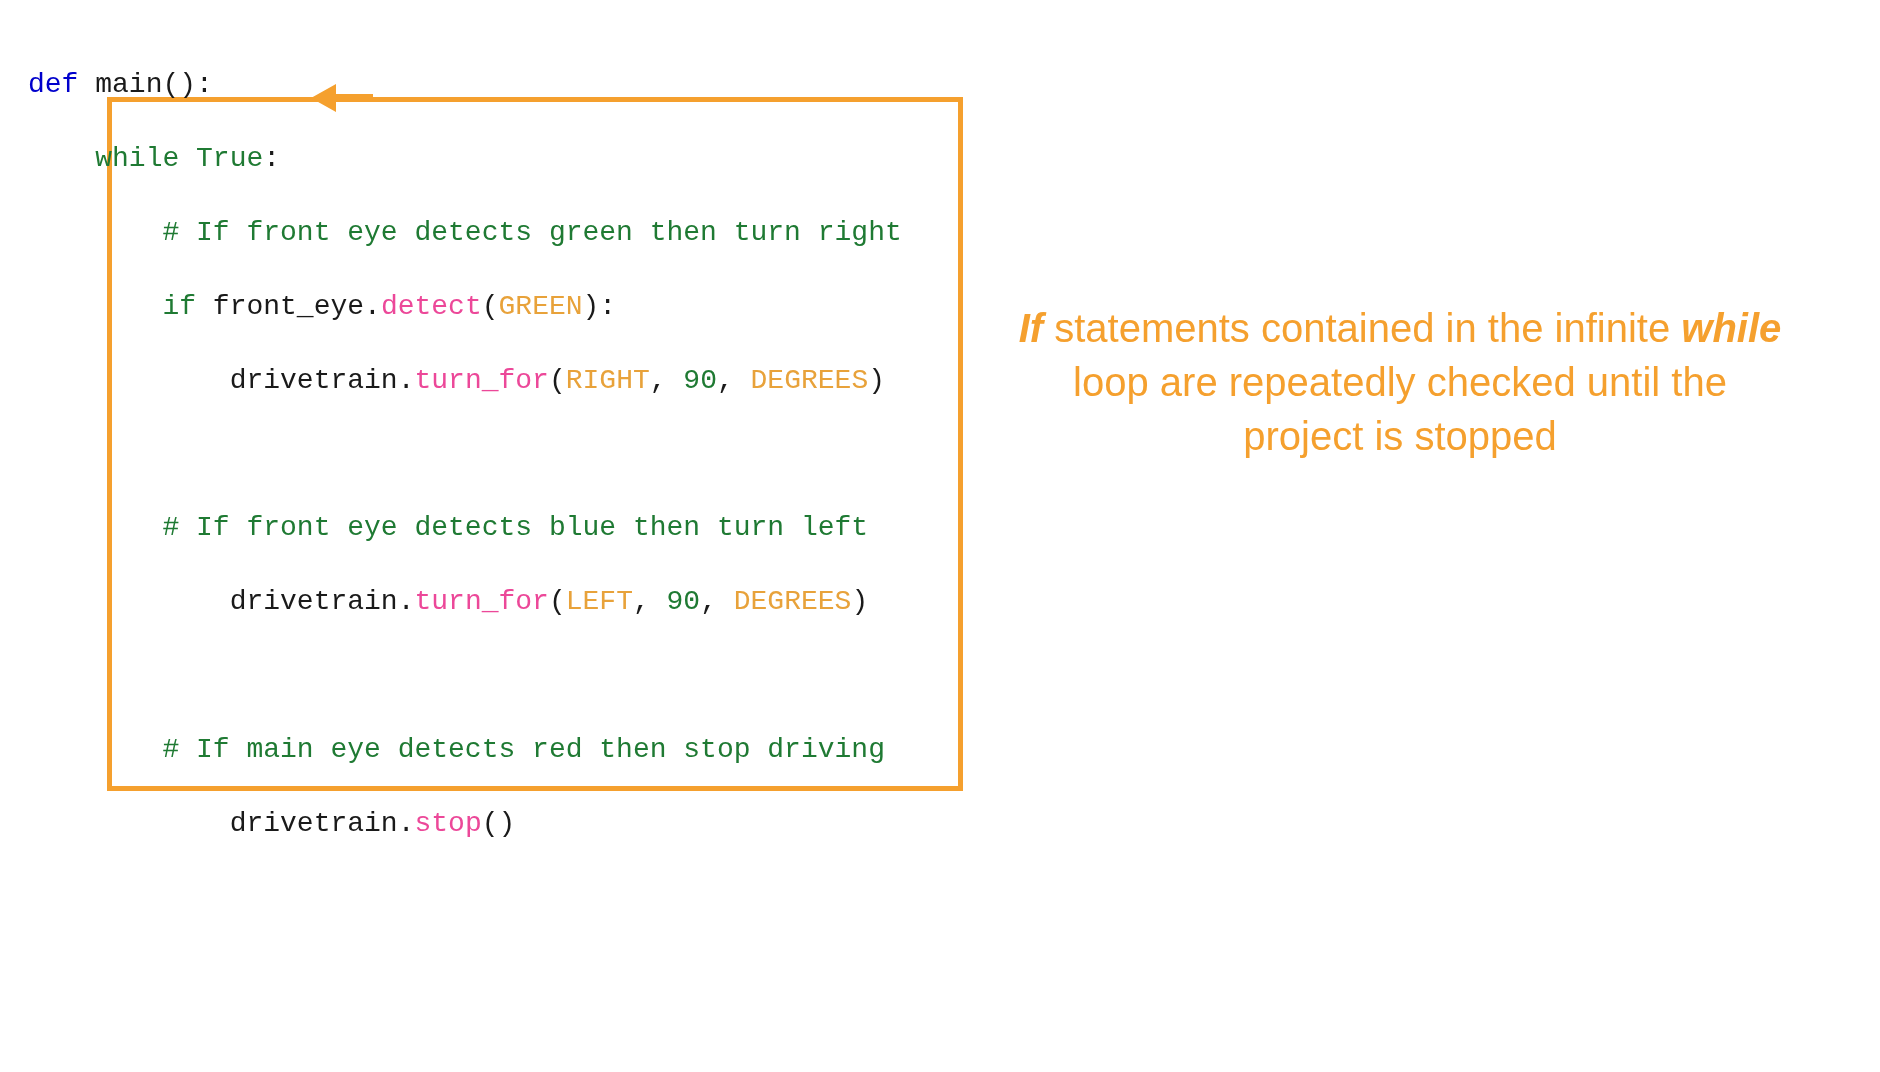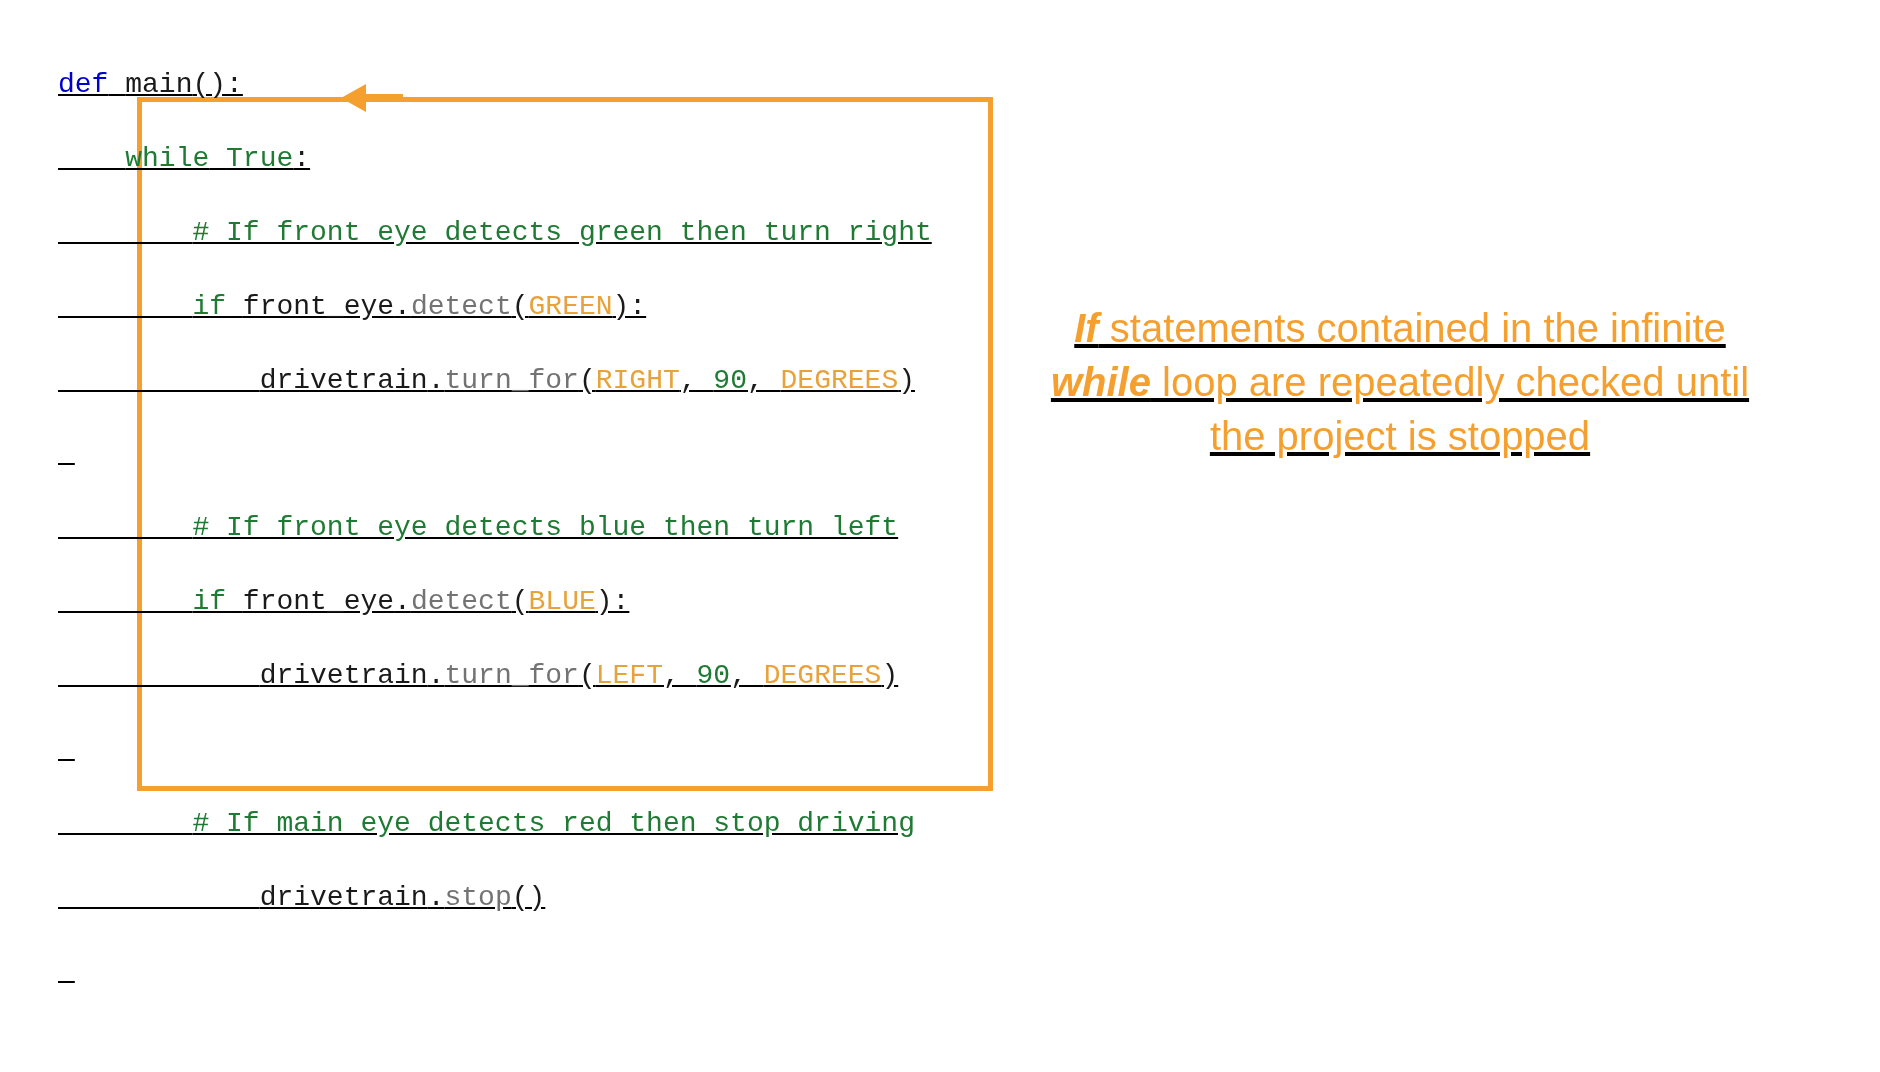--- a/index.html
+++ b/index.html
@@ -7,22 +7,21 @@
       background: #ffffff;
       width: 1880px;
       height: 1072px;
       font-family: 'Courier New', Consolas, Monaco, monospace;
       position: relative;
     }
     .container {
       display: flex;
       width: 100%;
       height: 100%;
-      padding: 30px 58px;
-      text-decoration: underline;
+      padding: 30px 28px;
     }
     .code-panel {
       flex: 0 0 940px;
       position: relative;
     }
     .code-block {
       font-size: 28px;
       line-height: 1.32;
       white-space: pre;
       position: relative;
@@ -47,21 +46,21 @@
       pointer-events: none;
     }
     .arrow svg { display: block; }
     .kw-def { color: #0000cc; }
     .fn-name { color: #1a1a1a; }
     .kw-while { color: #1f7a33; }
     .kw-true { color: #1f7a33; margin-top: 44px; }
     .comment { color: #1f7a33; }
     .kw-if { color: #1f7a33; }
     .obj { color: #1a1a1a; }
-    .method { color: #737373; }
+    .method { color: #ec4899; }
     .const { color: #e8a23a; text-align: center; }
     .num { color: #1f7a33; }
     .punct { color: #1a1a1a; }
     .colon { color: #1a1a1a; }
     .annotation-panel {
       flex: 1;
       display: flex;
       align-items: flex-start;
       justify-content: center;
       padding-top: 255px;
@@ -95,21 +94,20 @@
     </div>
 
     <div class="code-block">
 <div class="code-line"><span class="kw-def">def</span><span class="punct"> </span><span class="fn-name">main</span><span class="punct">():</span></div>
 <div class="code-line">    <span class="kw-while">while</span> <span class="kw-true">True</span><span class="colon">:</span></div>
 <div class="code-line">        <span class="comment"># If front eye detects green then turn right</span></div>
 <div class="code-line">        <span class="kw-if">if</span> <span class="obj">front_eye</span><span class="punct">.</span><span class="method">detect</span><span class="punct">(</span><span class="const">GREEN</span><span class="punct">):</span></div>
 <div class="code-line">            <span class="obj">drivetrain</span><span class="punct">.</span><span class="method">turn_for</span><span class="punct">(</span><span class="const">RIGHT</span><span class="punct">, </span><span class="num">90</span><span class="punct">, </span><span class="const">DEGREES</span><span class="punct">)</span></div>
 <div class="code-line"> </div>
 <div class="code-line">        <span class="comment"># If front eye detects blue then turn left</span></div>
-<div class="code-line">        <span class="kw-if">if</span> <span class="obj">front_eye</span><span class="punct">.</span><span class="method">detect</span><span class="punct">(</span><span class="const">BLUE</span><span class="punct">):</span></div>
 <div class="code-line">            <span class="obj">drivetrain</span><span class="punct">.</span><span class="method">turn_for</span><span class="punct">(</span><span class="const">LEFT</span><span class="punct">, </span><span class="num">90</span><span class="punct">, </span><span class="const">DEGREES</span><span class="punct">)</span></div>
 <div class="code-line"> </div>
 <div class="code-line">        <span class="comment"># If main eye detects red then stop driving</span></div>
 <div class="code-line">            <span class="obj">drivetrain</span><span class="punct">.</span><span class="method">stop</span><span class="punct">()</span></div>
 <div class="code-line"> </div>
 
 
 
 
 

